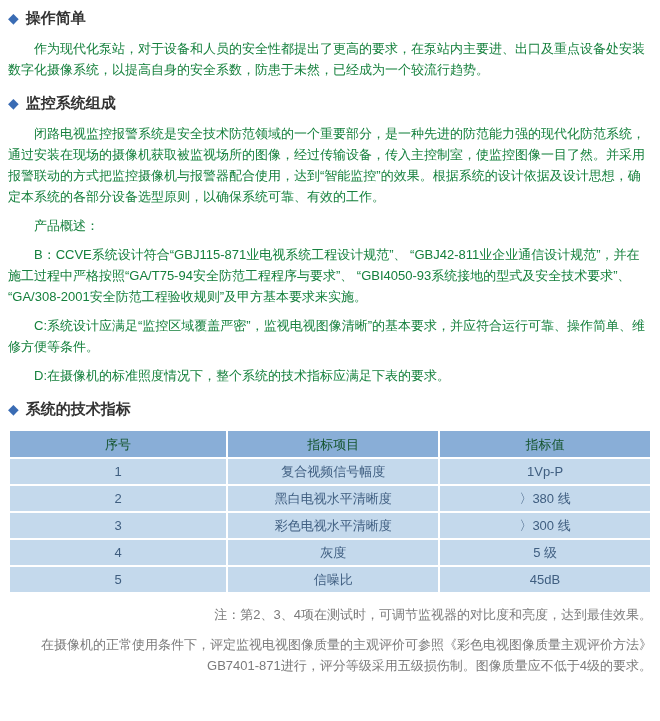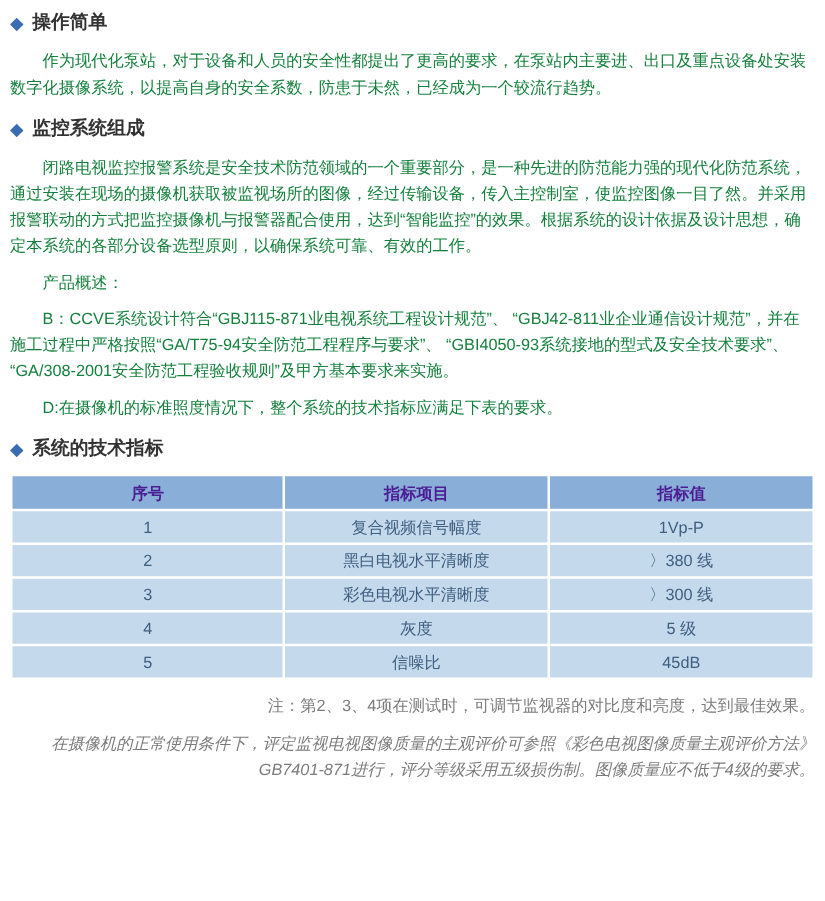--- a/index.html
+++ b/index.html
@@ -36,56 +36,57 @@
   .underlined { }
   table.spec-table {
     width: 100%;
     border-collapse: separate;
     border-spacing: 2px;
     margin: 9px 0 10px 0;
     table-layout: fixed;
   }
   table.spec-table th {
     background: #89aed7;
-    color: #4c1d95;
-    font-weight: bold;
+    color: #14532d;
+    font-weight: normal;
     font-size: 13px;
     height: 26px;
     text-align: center;
     vertical-align: middle;
   }
   table.spec-table td {
     background: #c4d9ec;
     color: #3f5e80;
     font-size: 13px;
     height: 25px;
     text-align: center;
     vertical-align: middle;
   }
   .note { margin: 9px 0; text-align: right; }
-  .note-indent { text-indent: 2em; font-style: italic; }
+  .note-indent { text-indent: 2em; }
 </style>
 </head>
 <body>
 
 <div>
 
   <div class="heading">
     <span class="diamond">◆</span>
     <span>操作简单</span>
   </div>
   <p class="body-para">作为现代化泵站，对于设备和人员的安全性都提出了更高的要求，在泵站内主要进、出口及重点设备处安装数字化摄像系统，以提高自身的安全系数，防患于未然，已经成为一个较流行趋势。</p>
 
   <div class="heading">
     <span class="diamond">◆</span>
     <span>监控系统组成</span>
   </div>
   <p class="body-para">闭路电视监控报警系统是安全技术防范领域的一个重要部分，是一种先进的防范能力强的现代化防范系统，通过安装在现场的摄像机获取被监视场所的图像，经过传输设备，传入主控制室，使监控图像一目了然。并采用报警联动的方式把监控摄像机与报警器配合使用，达到“智能监控”的效果。根据系统的设计依据及设计思想，确定本系统的各部分设备选型原则，以确保系统可靠、有效的工作。</p>
   <p class="body-para">产品概述：</p>
   <p class="body-para"><span>B：CCVE系统设计符合“GBJ115-871业电视系统工程设计规范”、 “GBJ42-811</span><span class="underlined">业企业通信设计规范</span><span>”，并在施工过程中严格按照“GA/T75-94安全防范工程程序与要求”、 “GBI4050-93系统接地的型式及安全技术要求”、 “GA/308-2001安全防范工程验收规则”及甲方基本要求来实施。</span></p>
+  <p class="body-para">C:系统设计应满足“监控区域覆盖严密”，监视电视图像清晰”的基本要求，并应符合运行可靠、操作简单、维修方便等条件。</p>
   <p class="body-para">D:在摄像机的标准照度情况下，整个系统的技术指标应满足下表的要求。</p>
 
   <div class="heading">
     <span class="diamond">◆</span>
     <span>系统的技术指标</span>
   </div>
 
   <table class="spec-table">
     <colgroup>
       <col style="width:34%">

